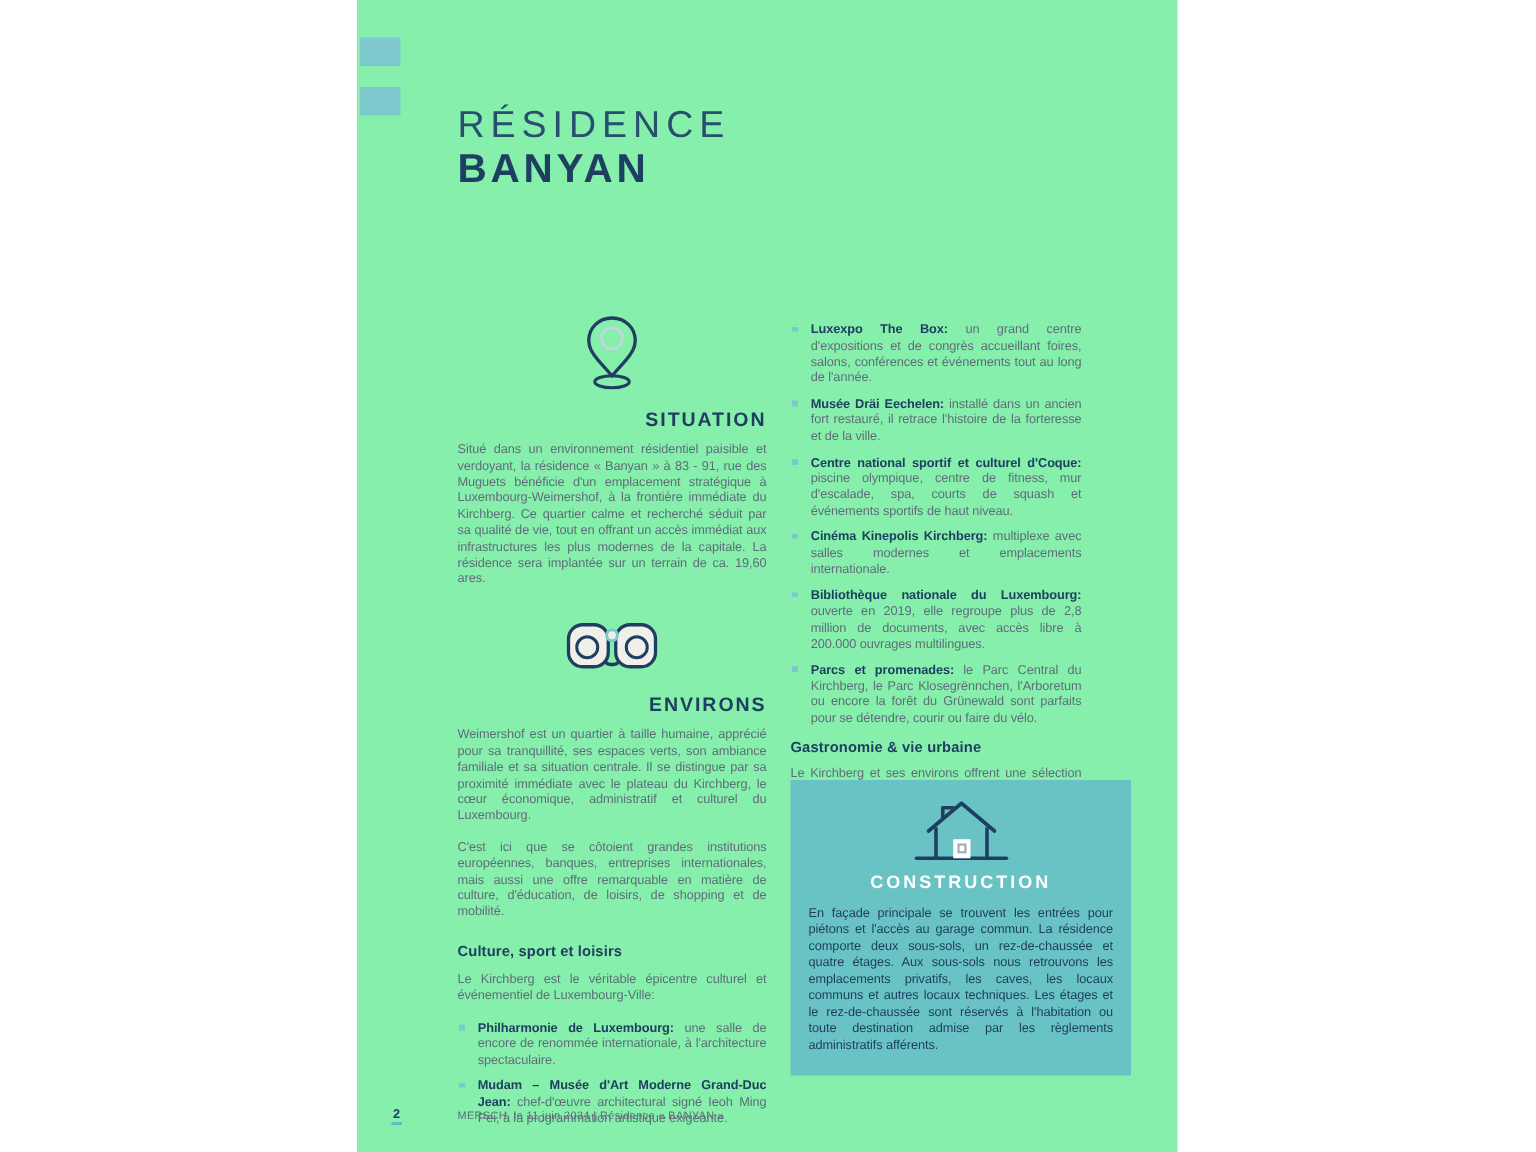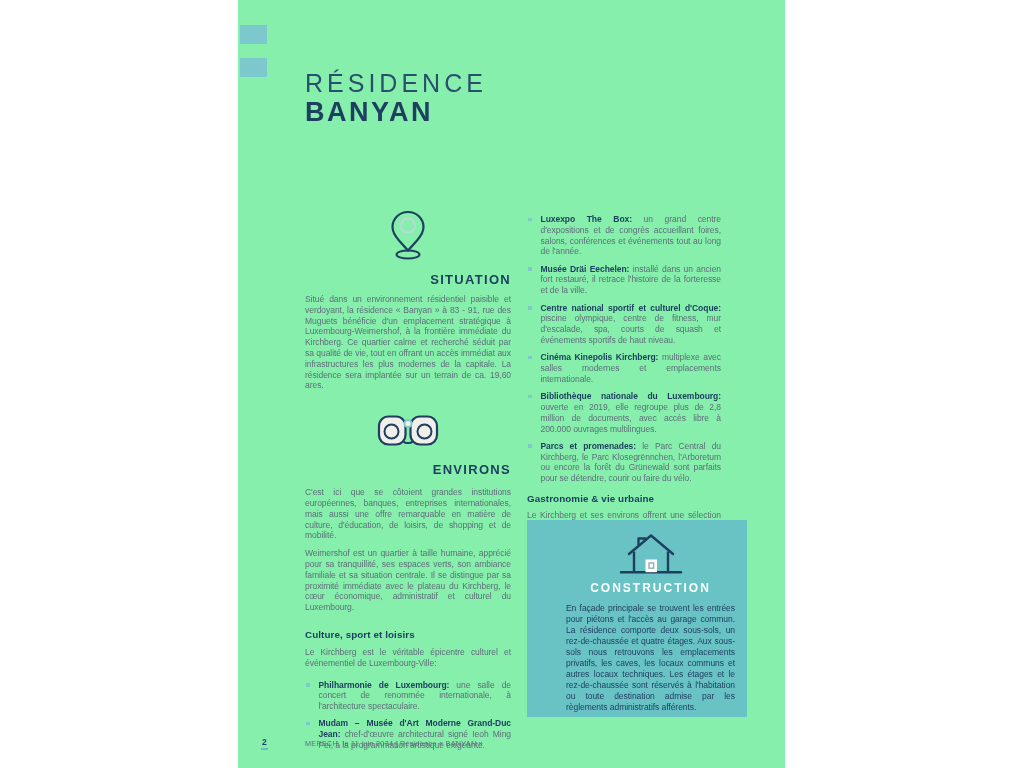--- a/index.html
+++ b/index.html
@@ -48,23 +48,22 @@
   .bmark{
     flex:0 0 auto;width:3.5px;height:3.5px;background:#7dc8cc;
     margin:3.5px 9px 0 1px;
   }
   .btext{
     margin:0;font-size:8.5px;line-height:10.8px;color:#5e6d79;
     text-align:justify;letter-spacing:-0.05px;flex:1 1 auto;
   }
   .btext b{color:#1e3f60;font-weight:700;}
   .construction-box{
-    position:absolute;left:289px;top:520px;width:193px;height:197px;
+    position:absolute;left:289px;top:520px;width:227px;height:197px;
     background:#69c3c4;
-    padding-left:27px;
   }
   .construction-box .icon-wrap{margin-top:9px;}
   h2.construction-heading{
     margin:6px 0 0 0;text-align:center;font-size:12px;font-weight:700;
     color:#ffffff;letter-spacing:2px;
   }
   .construction-box p.body{
     margin:8px 12px 0 12px;color:#1e3f60;font-size:8.5px;line-height:11px;
   }
   .footer{position:absolute;left:0;top:737px;width:547px;font-size:7.5px;}
@@ -107,30 +106,30 @@
       <svg width="62" height="38" viewBox="0 0 62 38" fill="none">
         <rect x="25.5" y="9" width="11" height="22" rx="4.5" stroke="#1e3f60" stroke-width="2.2"></rect>
         <rect x="2" y="4.5" width="26.5" height="28" rx="9.5" fill="#f1efe9" stroke="#1e3f60" stroke-width="2.2"></rect>
         <rect x="33.5" y="4.5" width="26.5" height="28" rx="9.5" fill="#f1efe9" stroke="#1e3f60" stroke-width="2.2"></rect>
         <circle cx="14.5" cy="19.5" r="7" stroke="#1e3f60" stroke-width="2"></circle>
         <circle cx="47.5" cy="19.5" r="7" stroke="#1e3f60" stroke-width="2"></circle>
         <circle cx="31" cy="11.5" r="3.6" fill="#f1efe9" stroke="#7dc8cc" stroke-width="2"></circle>
       </svg>
     </div>
     <h2 class="sec">ENVIRONS</h2>
+    <p class="body">Weimershof est un quartier à taille humaine, apprécié pour sa tranquillité, ses espaces verts, son ambiance familiale et sa situation centrale. Il se distingue par sa proximité immédiate avec le plateau du Kirchberg, le cœur économique, administratif et culturel du Luxembourg.</p>
     <p class="body mt10">C'est ici que se côtoient grandes institutions européennes, banques, entreprises internationales, mais aussi une offre remarquable en matière de culture, d'éducation, de loisirs, de shopping et de mobilité.</p>
-    <p class="body">Weimershof est un quartier à taille humaine, apprécié pour sa tranquillité, ses espaces verts, son ambiance familiale et sa situation centrale. Il se distingue par sa proximité immédiate avec le plateau du Kirchberg, le cœur économique, administratif et culturel du Luxembourg.</p>
 
     <h3 class="sub">Culture, sport et loisirs</h3>
     <p class="body">Le Kirchberg est le véritable épicentre culturel et événementiel de Luxembourg-Ville:</p>
 
     <div class="bullets">
       <div class="bullet">
         <span class="bmark"></span>
-        <p class="btext"><b>Philharmonie de Luxembourg:</b><span> une salle de concert de renommée internationale, à l'architecture spectaculaire.</span></p>
+        <p class="btext"><b>Philharmonie de Luxembourg:</b><span> une salle de encore de renommée internationale, à l'architecture spectaculaire.</span></p>
       </div>
       <div class="bullet">
         <span class="bmark"></span>
         <p class="btext"><b>Mudam – Musée d'Art Moderne Grand-Duc Jean:</b><span> chef-d'œuvre architectural signé Ieoh Ming Pei, à la programmation artistique exigeante.</span></p>
       </div>
     </div>
   </div>
 
   <div class="col col-right">
     <div class="bullets" style="margin-top:0;">

